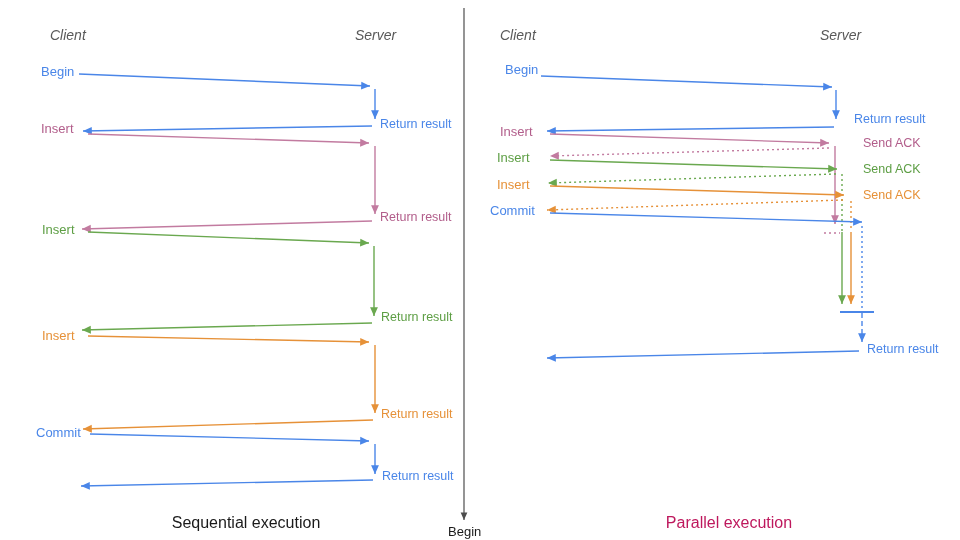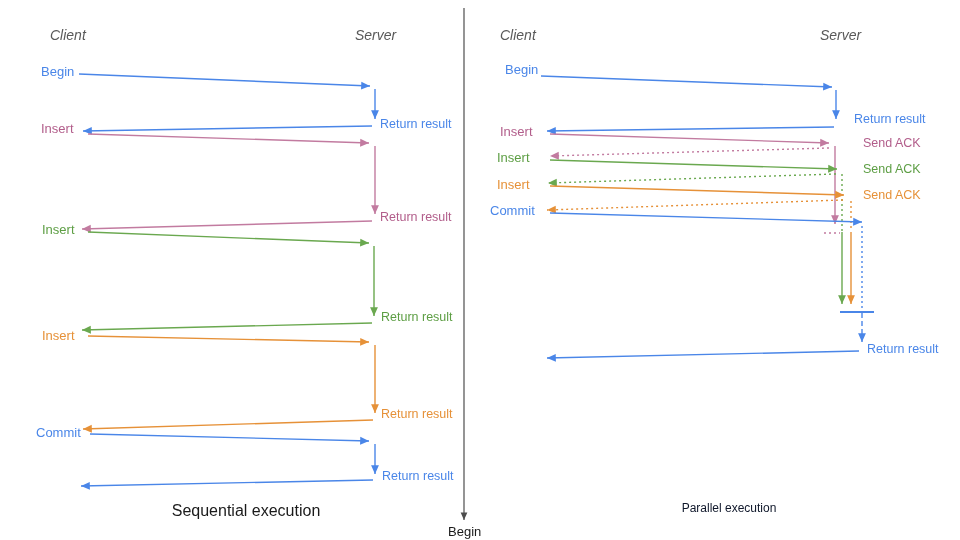--- a/index.html
+++ b/index.html
@@ -10,21 +10,21 @@
     font-family:"Liberation Sans", sans-serif;
     overflow:hidden;
   }
   #arrow-layer{position:absolute;left:0;top:0;width:960px;height:540px;}
   .lbl{
     position:absolute;
     white-space:nowrap;
     line-height:1.15;
     user-select:none;
   }
-  .lbl.center{transform:translateX(-50%);}
+  .lbl.center{transform:translateX(-50%);margin-top:12px;}
   .lbl.italic{font-style:italic;}
 </style>
 </head>
 <body>
 
 <div id="stage">
   <svg id="arrow-layer" width="960" height="540" viewBox="0 0 960 540" xmlns="http://www.w3.org/2000/svg">
     <defs id="marker-defs">
         <marker id="mk-blue" viewBox="0 0 10 10" refX="9" refY="5" markerWidth="7" markerHeight="7" orient="auto">
           <path d="M0,1 L9,5 L0,9 Z" fill="#4a86e8"></path>
@@ -113,15 +113,15 @@
       <div class="lbl" style="left: 505px; top: 63px; color: rgb(74, 134, 232); font-size: 13px;">Begin</div>
       <div class="lbl" style="left: 854px; top: 112px; color: rgb(74, 134, 232); font-size: 12.5px;">Return result</div>
       <div class="lbl" style="left: 500px; top: 125px; color: rgb(178, 94, 139); font-size: 13px;">Insert</div>
       <div class="lbl" style="left: 863px; top: 136px; color: rgb(178, 94, 139); font-size: 12.5px;">Send ACK</div>
       <div class="lbl" style="left: 497px; top: 151px; color: rgb(93, 158, 68); font-size: 13px;">Insert</div>
       <div class="lbl" style="left: 863px; top: 162px; color: rgb(93, 158, 68); font-size: 12.5px;">Send ACK</div>
       <div class="lbl" style="left: 497px; top: 178px; color: rgb(230, 145, 56); font-size: 13px;">Insert</div>
       <div class="lbl" style="left: 863px; top: 188px; color: rgb(230, 145, 56); font-size: 12.5px;">Send ACK</div>
       <div class="lbl" style="left: 490px; top: 204px; color: rgb(74, 134, 232); font-size: 13px;">Commit</div>
       <div class="lbl" style="left: 867px; top: 342px; color: rgb(74, 134, 232); font-size: 12.5px;">Return result</div>
-      <div class="lbl center" style="left: 729px; top: 502px; color: #0f172a; font-size: 12px;">Parallel execution</div>
+      <div class="lbl center" style="left: 729px; top: 502px; color: #be185d; font-size: 16px;">Parallel execution</div>
     </div>
 </div>
 
 </body></html>

